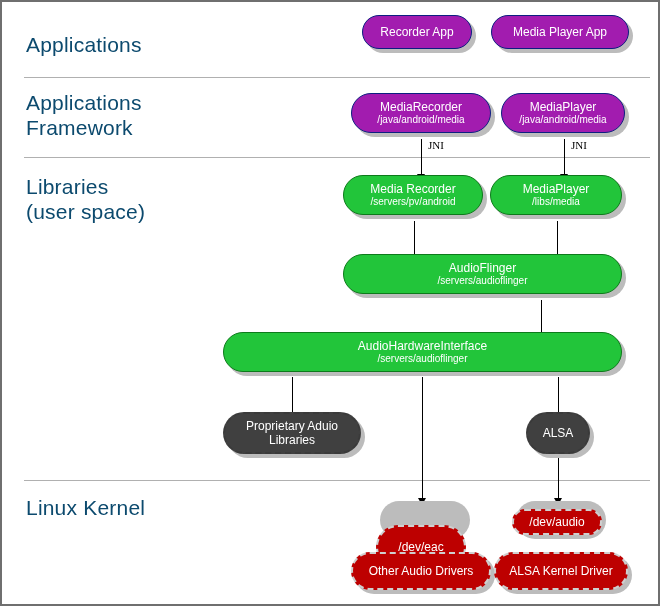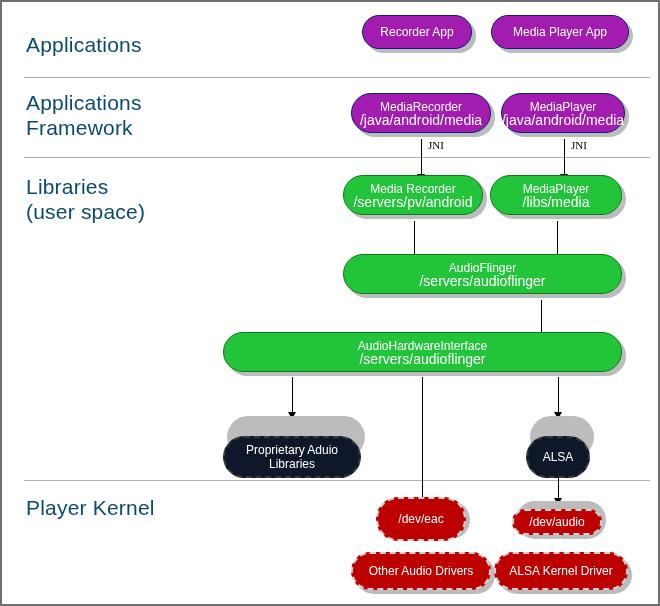--- a/index.html
+++ b/index.html
@@ -71,42 +71,41 @@
     color: #ffffff;
     text-align: center;
     z-index: 3;
   }
   .node .title {
     font-size: 12px;
     line-height: 14px;
     white-space: nowrap;
   }
   .node .sub {
-    font-size: 14px;
+    font-size: 10px;
     line-height: 12px;
     white-space: nowrap;
   }
   .node .title2 {
     font-size: 12px;
     line-height: 15px;
     white-space: nowrap;
   }
 
   .node.blue {
     background: #a21caf;
     border: 1px solid #0c1f80;
   }
   .node.green {
     background: #22c53a;
     border: 1px solid #0d7a1b;
   }
   .node.green-dashed {
-    background: #0f172a;
+    background: #404040;
     border: 2px dashed #3a3a3a;
-    margin-top: 24px;
   }
   .node.red-dashed {
     background: #bd0000;
     border: 2px dashed #cfcfcf;
   }
 
   
   .shadow {
     position: absolute;
     border-radius: 999px;
@@ -121,21 +120,21 @@
 
   <div class="separator" style="top:75px;"></div>
   <div class="separator" style="top:155px;"></div>
   <div class="separator" style="top:478px;"></div>
 
   <div class="layer-label" style="left:24px; top:30px;">Applications</div>
   <div class="layer-label" style="left:24px; top:88px;">Applications
 Framework</div>
   <div class="layer-label" style="left:24px; top:172px;">  Libraries
 (user space)</div>
-  <div class="layer-label" style="left:24px; top:493px;">Player Kernel</div>
+  <div class="layer-label" style="left:24px; top:493px;">Linux Kernel</div>
 
   <div class="conn" style="left:419px; top:137px; height:38px;"></div>
   <div class="arrowhead" style="left:415px; top:172px;"></div>
   <div class="jni-label" style="left:426px; top:137px;">JNI</div>
 
   <div class="conn" style="left:562px; top:137px; height:38px;"></div>
   <div class="arrowhead" style="left:558px; top:172px;"></div>
   <div class="jni-label" style="left:569px; top:137px;">JNI</div>
 
   <div class="conn" style="left:412px; top:219px; height:38px;"></div>
@@ -214,21 +213,21 @@
 
   <div class="node green-dashed" style="left:221px; top:410px; width:138px; height:42px;">
     <div class="title">Proprietary Aduio</div>
     <div class="title">Libraries</div>
   </div>
 
   <div class="node green-dashed" style="left:524px; top:410px; width:64px; height:42px;">
     <div class="title">ALSA</div>
   </div>
 
-  <div class="node red-dashed" style="left:374px; top:495px; width:90px; height:44px;">
+  <div class="node red-dashed" style="left:374px; top:523px; width:90px; height:44px;">
     <div class="title">/dev/eac</div>
   </div>
 
   <div class="node red-dashed" style="left:510px; top:495px; width:90px; height:26px;margin-top:12px;">
     <div class="title">/dev/audio</div>
   </div>
 
   <div class="node red-dashed" style="left:349px; top:550px; width:140px; height:38px;">
     <div class="title">Other Audio Drivers</div>
   </div>

